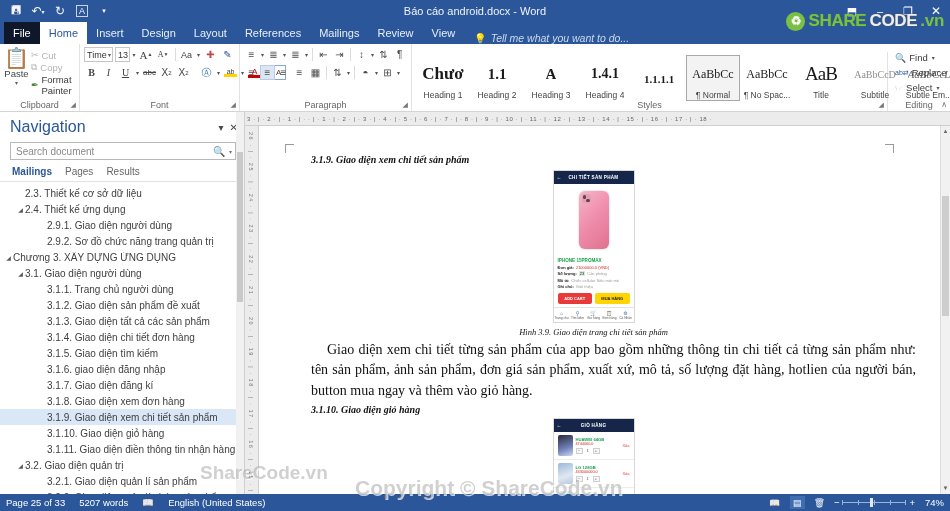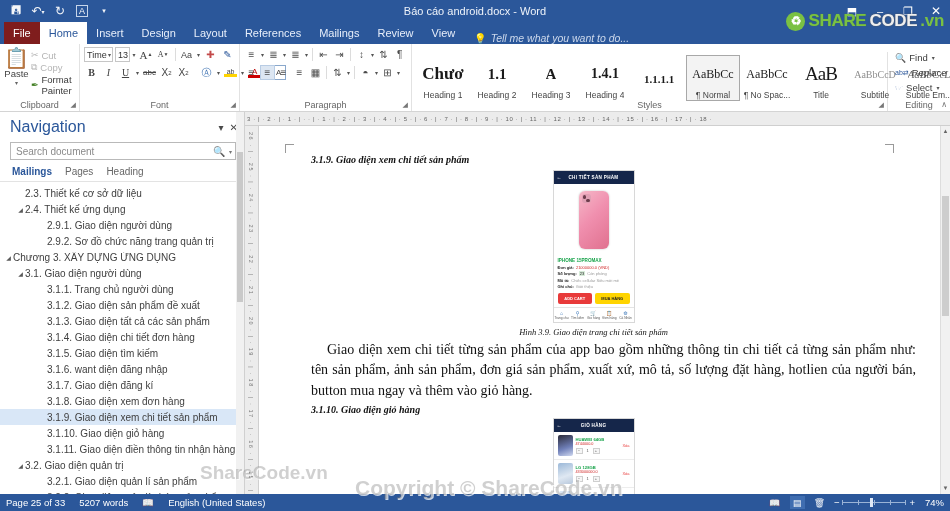--- a/index.html
+++ b/index.html
@@ -38,21 +38,21 @@
 
   
   .tabstrip{
     height:22px; background:#2b579a; display:flex; align-items:flex-end;
     position:relative; padding-left:4px;
   }
   .tabstrip .tab{
     padding:0 9px; height:22px; line-height:22px; font-size:11px; color:#e7eefa;
     cursor:default;
   }
-  .tabstrip .tab.file{ background:#7f1d1d; color:#fff; }
+  .tabstrip .tab.file{ background:#0f172a; color:#fff; }
   .tabstrip .tab.active{ background:#fff; color:#2b579a; }
   .tellme{
     display:flex; align-items:center; gap:4px; color:#cdd9ec; font-size:10.5px;
     padding-left:10px; font-style:italic;
   }
   .tellme .bulb{ font-style:normal; font-size:10px; }
 
   
   .logo{
     position:absolute; right:6px; top:11px; z-index:40;
@@ -520,21 +520,21 @@
       </div>
     </div>
     <div class="navsearch">
       <input placeholder="Search document" style="">
       <span class="si">🔍</span>
       <span class="sd">▾</span>
     </div>
     <div class="navtabs">
       <div class="on">Mailings</div>
       <div>Pages</div>
-      <div>Heading</div>
+      <div>Results</div>
     </div>
     <div class="navlist" id="navlist">
         <div class="nli lvl2">
           <span class="tw"></span>
           <span class="txt">2.3. Thiết kế cơ sở dữ liệu</span>
         </div>
         <div class="nli lvl2">
           <span class="tw">◢</span>
           <span class="txt">2.4. Thiết kế ứng dụng</span>
         </div>
@@ -569,21 +569,21 @@
         <div class="nli lvl3">
           <span class="tw"></span>
           <span class="txt">3.1.4. Giao diện chi tiết đơn hàng</span>
         </div>
         <div class="nli lvl3">
           <span class="tw"></span>
           <span class="txt">3.1.5. Giao diện tìm kiếm</span>
         </div>
         <div class="nli lvl3">
           <span class="tw"></span>
-          <span class="txt">3.1.6. want diện đăng nhập</span>
+          <span class="txt">3.1.6. giao diện đăng nhập</span>
         </div>
         <div class="nli lvl3">
           <span class="tw"></span>
           <span class="txt">3.1.7. Giao diện đăng kí</span>
         </div>
         <div class="nli lvl3">
           <span class="tw"></span>
           <span class="txt">3.1.8. Giao diện xem đơn hàng</span>
         </div>
         <div class="nli lvl3 sel">

